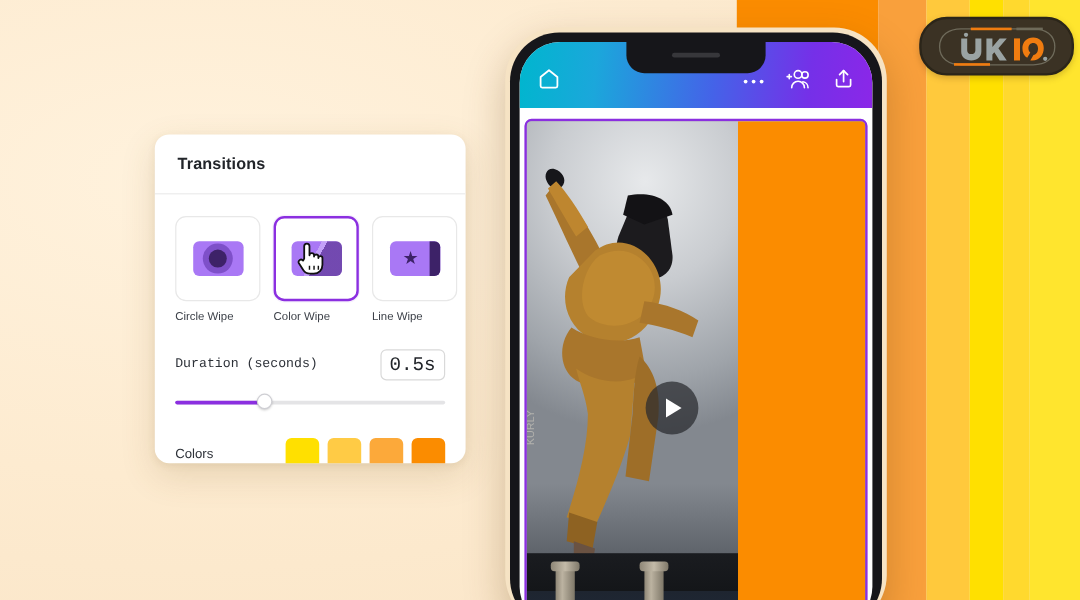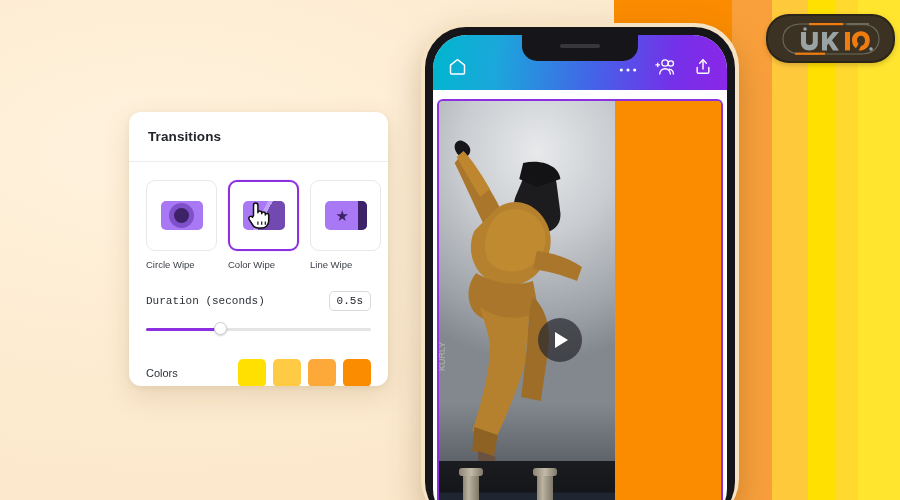--- a/index.html
+++ b/index.html
@@ -112,21 +112,21 @@
 
   
   .dur-row {
     display: flex; align-items: center; justify-content: space-between;
     margin-top: 21px;
     font-family: Liberation Mono, monospace;
   }
   .dur-label { font-size: 11px; color: #2D3138; }
   .dur-box {
     border: 1px solid #D9D9D9; border-radius: 5px;
-    padding: 3px 7px; font-size: 11px; color: #22252A;
+    padding: 3px 7px; font-size: 16px; color: #22252A;
     background: #fff; min-width: 26px; text-align: center;
   }
   .slider-wrap { margin-top: 11px; position: relative; height: 14px; }
   .track {
     position: absolute; left: 0; right: 0; top: 6px;
     height: 3px; border-radius: 2px; background: #E4E4E6;
   }
   .track-fill {
     position: absolute; left: 0; top: 6px;
     height: 3px; border-radius: 2px; background: #8B2FE0;

